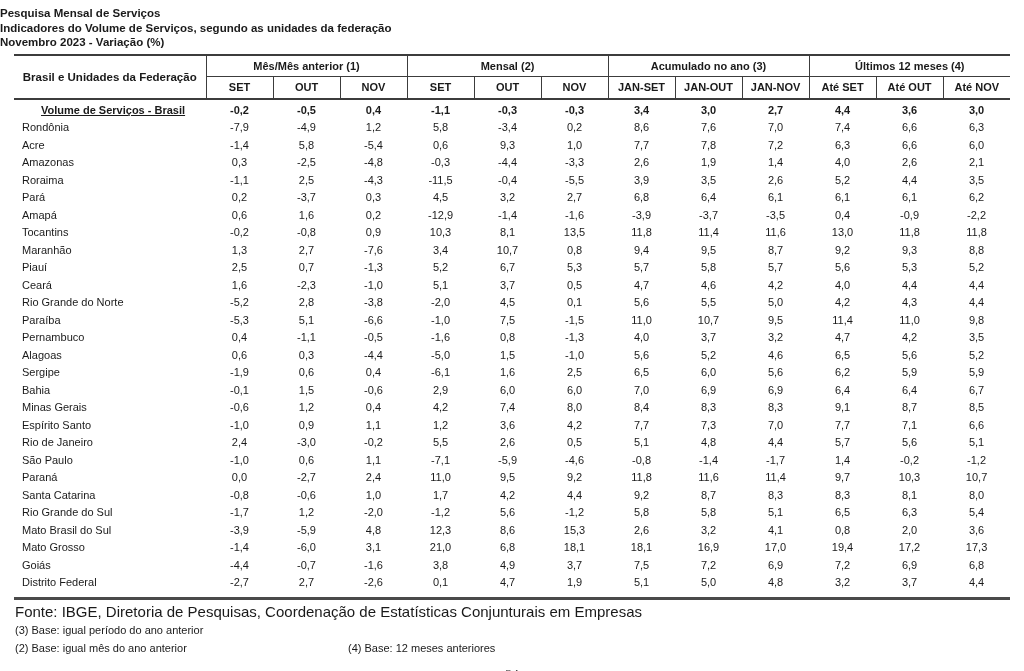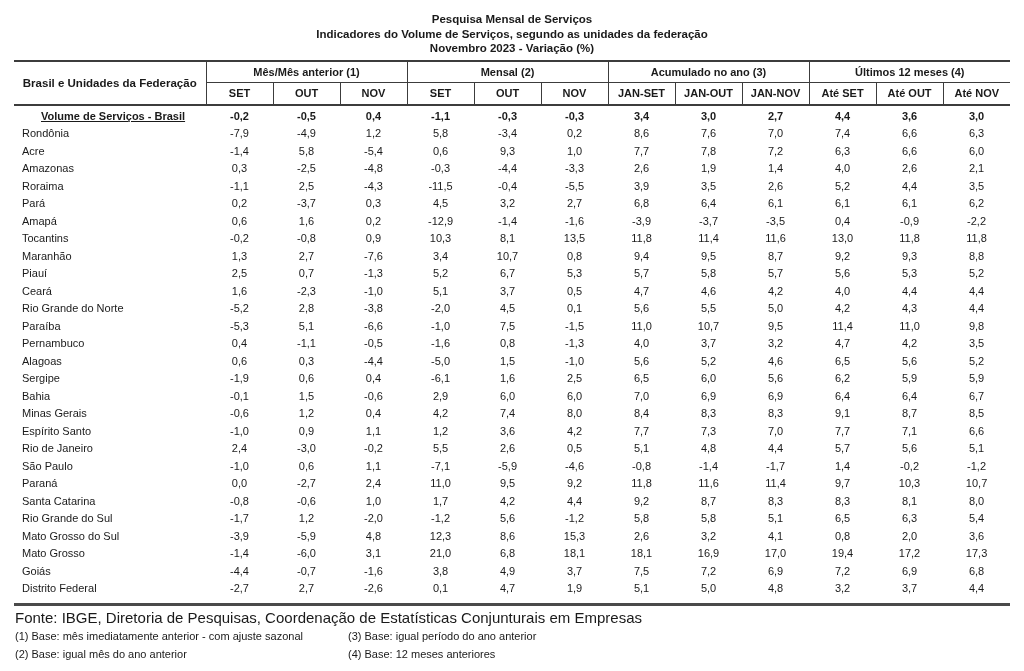--- a/index.html
+++ b/index.html
@@ -1,19 +1,19 @@
 <!DOCTYPE html>
 <html><head>
 <meta charset="utf-8">
 <style>
   html,body{margin:0;padding:0;background:#ffffff;}
   body{width:1024px;height:671px;font-family:"Liberation Sans",sans-serif;color:#1a1a1a;-webkit-font-smoothing:antialiased;}
   .page{position:relative;width:1024px;height:671px;background:#fff;overflow:hidden;}
 
-  .titles{text-align:center;padding-top:12px;}
+  .titles{text-align:left;padding-top:6px;}
   .title-line{font-weight:bold;font-size:11.5px;line-height:14.5px;letter-spacing:0;}
 
   .table-wrap{margin:4px 14px 0 14px;}
   table{width:996px;border-collapse:collapse;table-layout:fixed;border-top:2px solid #3c3c3c;}
   col.stub-col{width:192px;}
   col.data-col{width:67px;}
 
   thead th{font-weight:bold;font-size:11px;padding:0;vertical-align:middle;text-align:center;}
   th.stub-cell{border-left:none;border-bottom:2.5px solid #3c3c3c;font-size:11.5px;}
   tr.group-row th.group-cell{height:20px;border-left:1px solid #3c3c3c;border-bottom:1px solid #3c3c3c;}
@@ -440,21 +440,21 @@
             <td class="value-cell">5,6</td>
             <td class="value-cell">-1,2</td>
             <td class="value-cell">5,8</td>
             <td class="value-cell">5,8</td>
             <td class="value-cell">5,1</td>
             <td class="value-cell">6,5</td>
             <td class="value-cell">6,3</td>
             <td class="value-cell">5,4</td>
           </tr>
           <tr>
-            <td class="row-label">Mato Grosso do Sul</td>
+            <td class="row-label">Mato Brasil do Sul</td>
             <td class="value-cell">-3,9</td>
             <td class="value-cell">-5,9</td>
             <td class="value-cell">4,8</td>
             <td class="value-cell">12,3</td>
             <td class="value-cell">8,6</td>
             <td class="value-cell">15,3</td>
             <td class="value-cell">2,6</td>
             <td class="value-cell">3,2</td>
             <td class="value-cell">4,1</td>
             <td class="value-cell">0,8</td>
@@ -508,21 +508,20 @@
           </tr>
         </tbody>
     </table>
   </div>
 
   <div class="bottom-rule"></div>
 
   <div class="source-line">Fonte: IBGE, Diretoria de Pesquisas, Coordenação de Estatísticas Conjunturais em Empresas</div>
 
   <div class="note-row">
-    <div class="note-left">(1) Base: mês imediatamente anterior - com ajuste sazonal</div>
     <div class="note-right">(3) Base: igual período do ano anterior</div>
   </div>
   <div class="note-row">
     <div class="note-left">(2) Base: igual mês do ano anterior</div>
     <div class="note-right">(4) Base: 12 meses anteriores</div>
   </div>
 
   <div class="page-number">34</div>
 
 </div>

